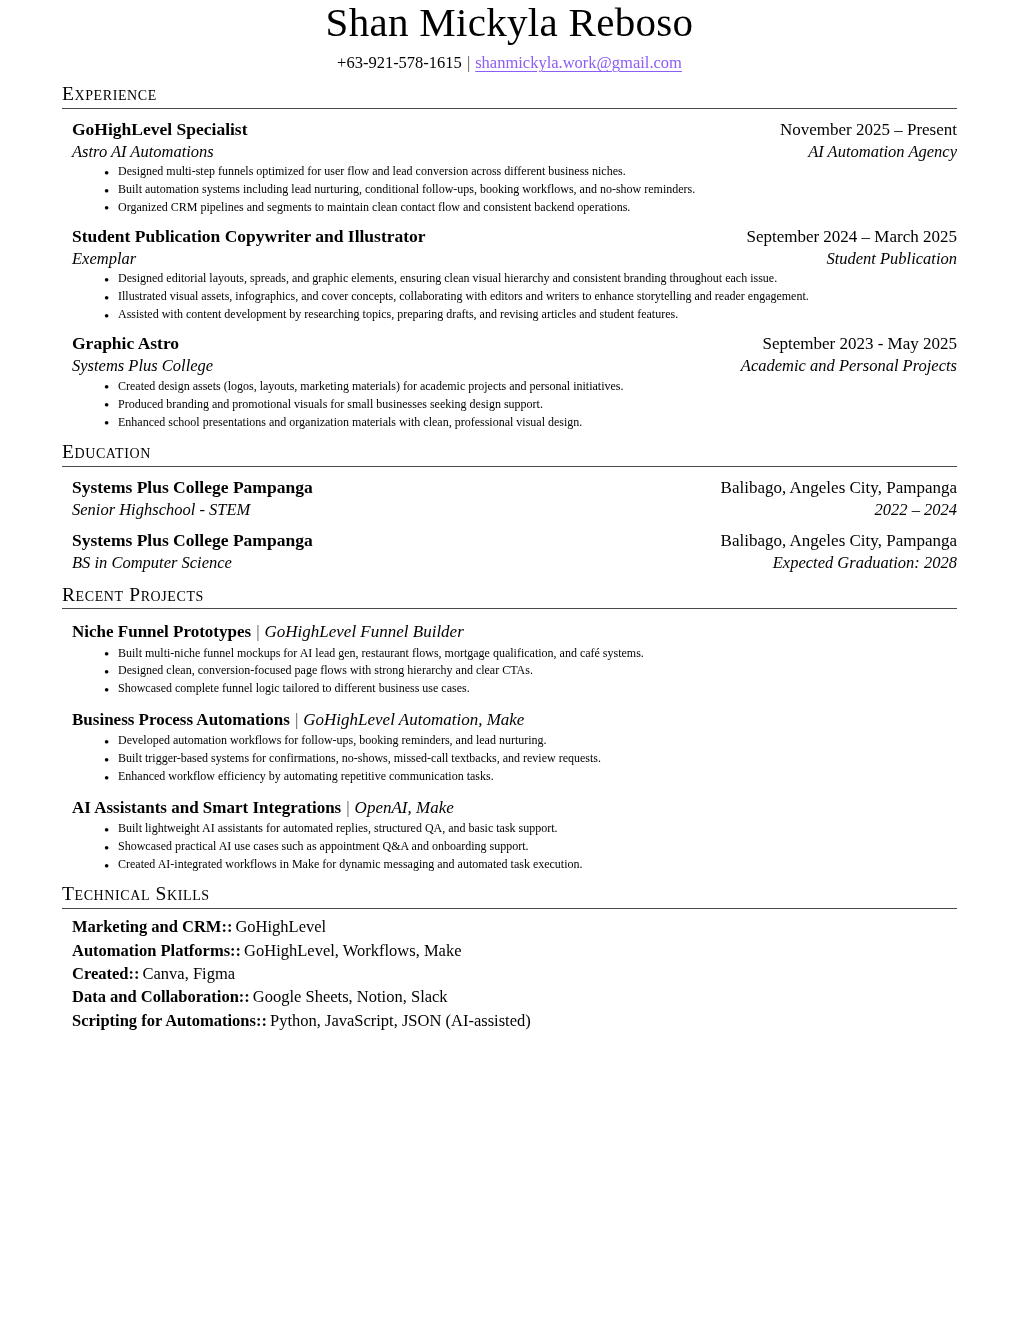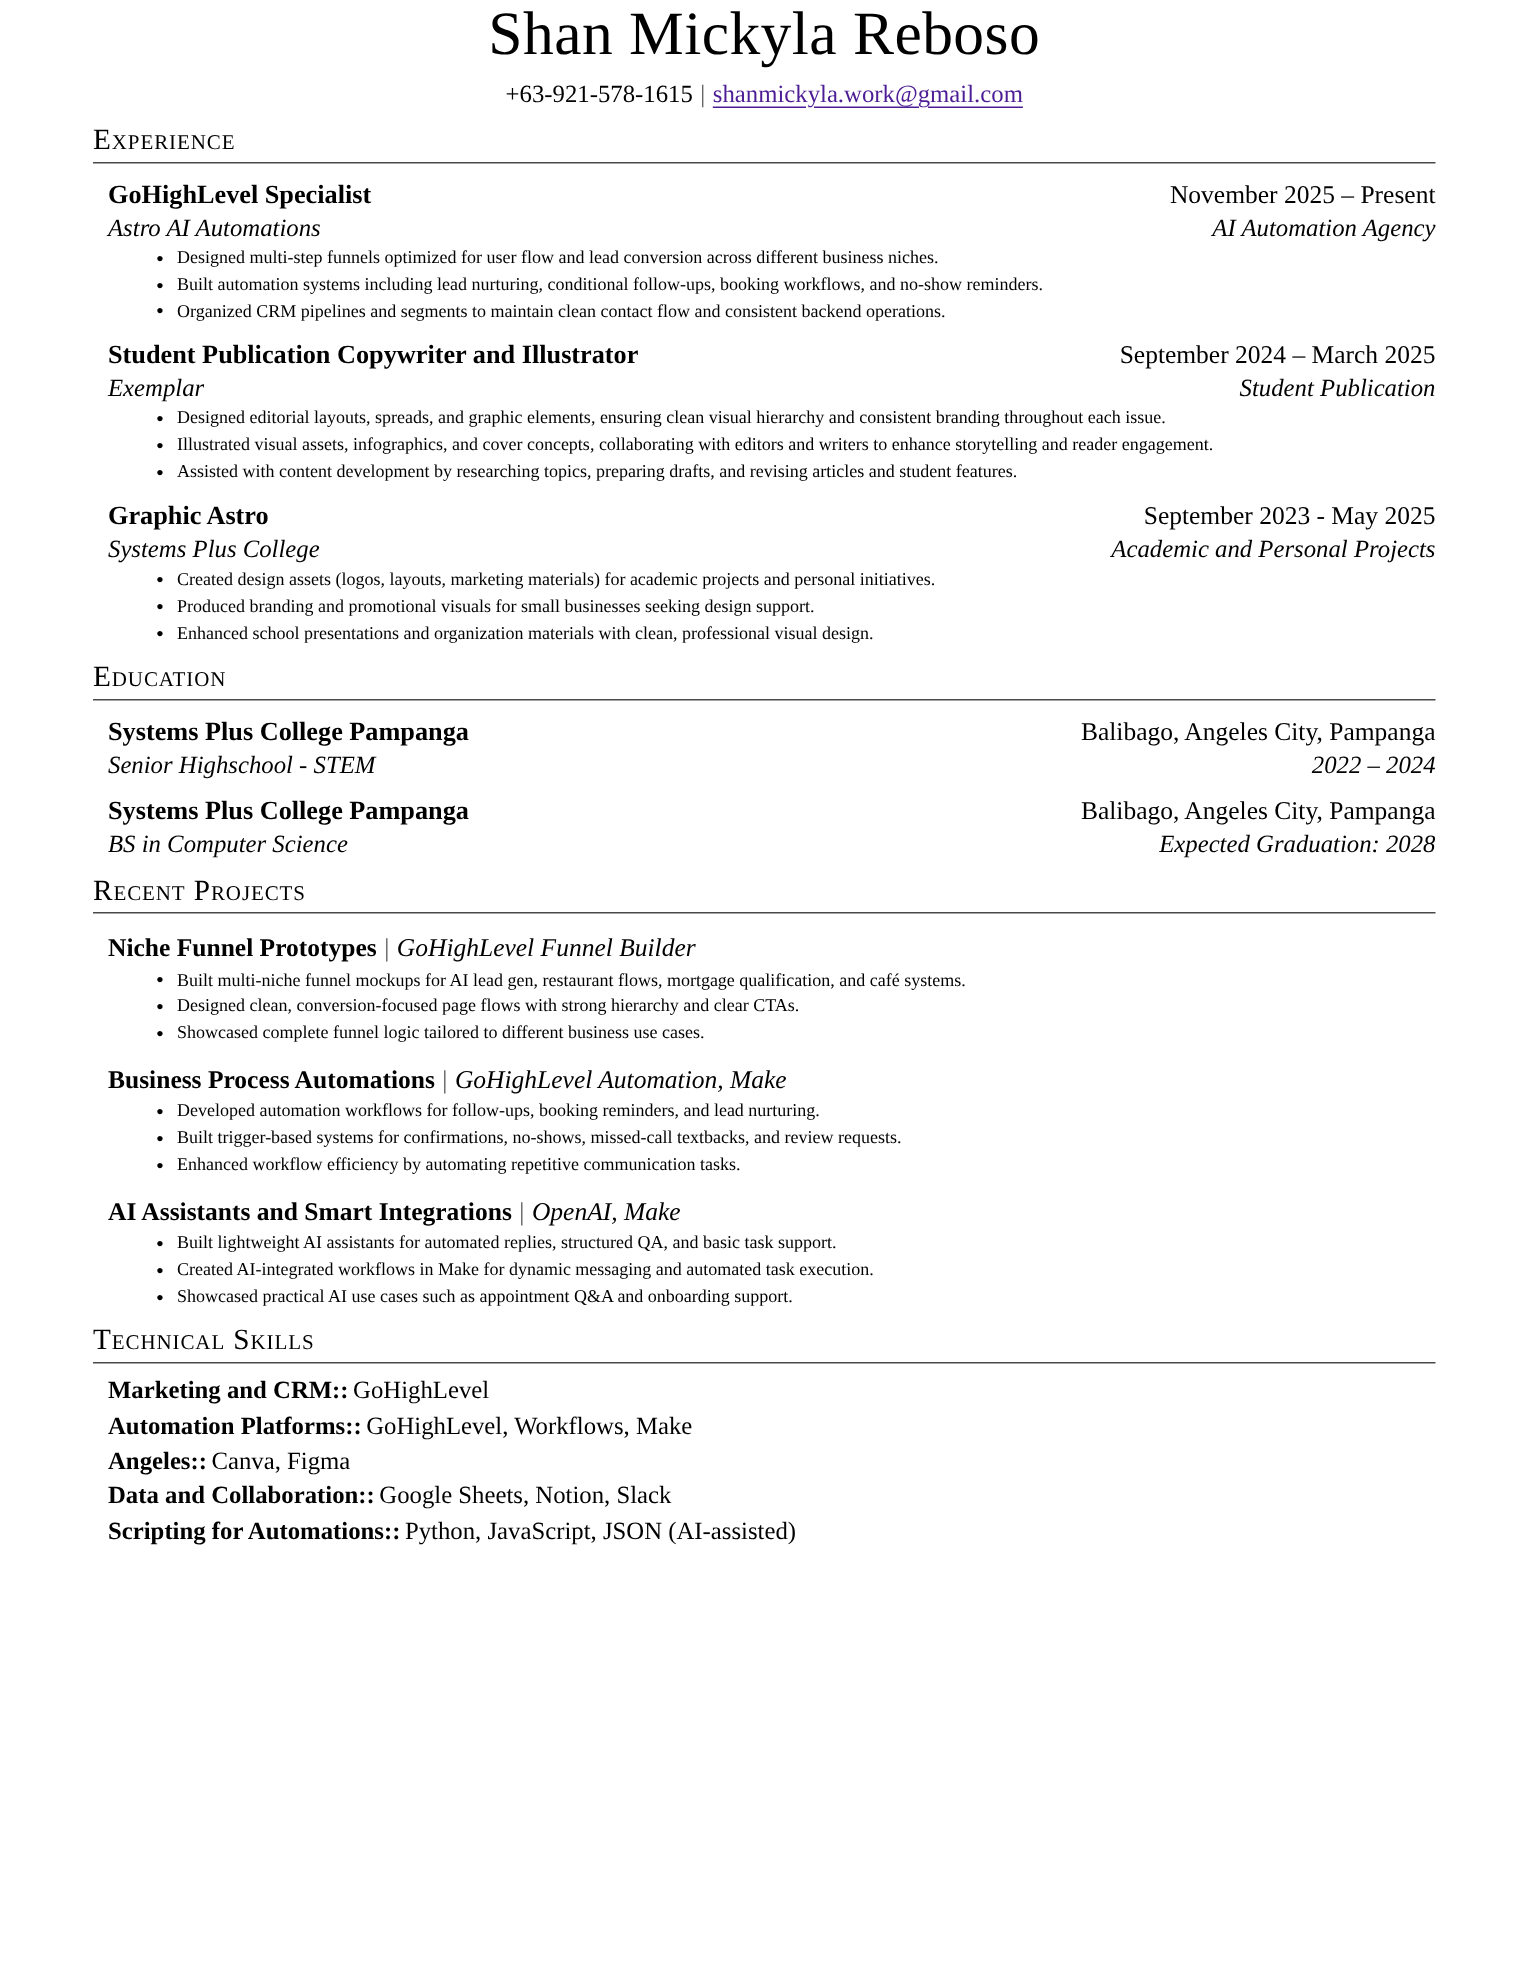--- a/index.html
+++ b/index.html
@@ -48,21 +48,21 @@
     margin-top: 7px;
     white-space: nowrap;
   }
   .contact-sep {
     padding: 0 5px;
     color: #555;
   }
   .contact-email {
     text-decoration: underline;
     text-underline-offset: 2.5px;
-    color: #4c1d95;
+    color: #8b5cf6;
   }
 
   
   .section-head {
     font-size: 19.5px;
     line-height: 1.12;
     font-variant: small-caps;
     font-weight: normal;
     letter-spacing: 0.6px;
     margin: 0;
@@ -291,39 +291,39 @@
           <li>Enhanced workflow efficiency by automating repetitive communication tasks.</li>
         </ul>
       </div>
 
       <div class="project">
         <div class="project-head">
           <span class="project-name">AI Assistants and Smart Integrations</span><span class="project-pipe">|</span><span class="project-stack">OpenAI, Make</span>
         </div>
         <ul class="bullets">
           <li>Built lightweight AI assistants for automated replies, structured QA, and basic task support.</li>
+          <li>Showcased practical AI use cases such as appointment Q&amp;A and onboarding support.</li>
           <li>Created AI-integrated workflows in Make for dynamic messaging and automated task execution.</li>
-          <li>Showcased practical AI use cases such as appointment Q&amp;A and onboarding support.</li>
         </ul>
       </div>
     </div>
 
     <div class="section">
       <div class="section-head">Technical Skills</div>
       <div class="section-rule"></div>
 
       <div class="skills">
         <div class="skill-line">
           <span class="skill-label">Marketing and CRM::</span><span class="skill-values">GoHighLevel</span>
         </div>
         <div class="skill-line">
           <span class="skill-label">Automation Platforms::</span><span class="skill-values">GoHighLevel, Workflows, Make</span>
         </div>
         <div class="skill-line">
-          <span class="skill-label">Angeles::</span><span class="skill-values">Canva, Figma</span>
+          <span class="skill-label">Created::</span><span class="skill-values">Canva, Figma</span>
         </div>
         <div class="skill-line">
           <span class="skill-label">Data and Collaboration::</span><span class="skill-values">Google Sheets, Notion, Slack</span>
         </div>
         <div class="skill-line">
           <span class="skill-label">Scripting for Automations::</span><span class="skill-values">Python, JavaScript, JSON (AI-assisted)</span>
         </div>
       </div>
     </div>
 

